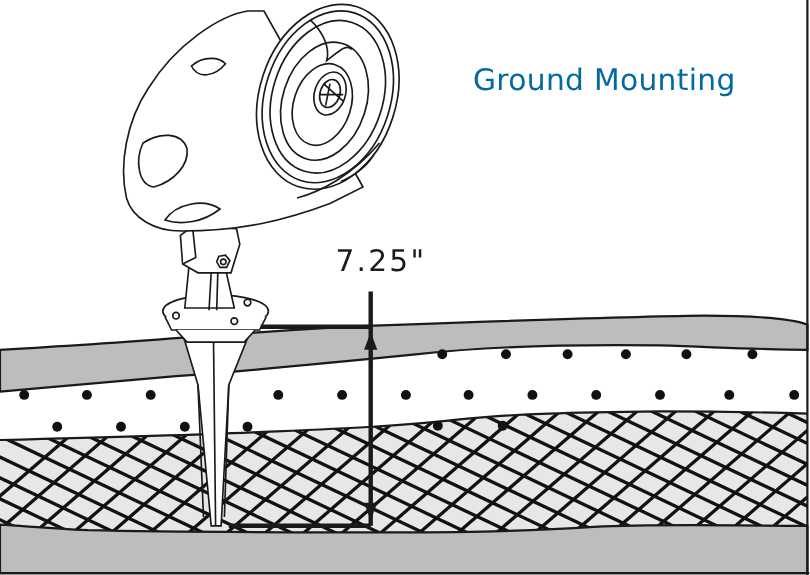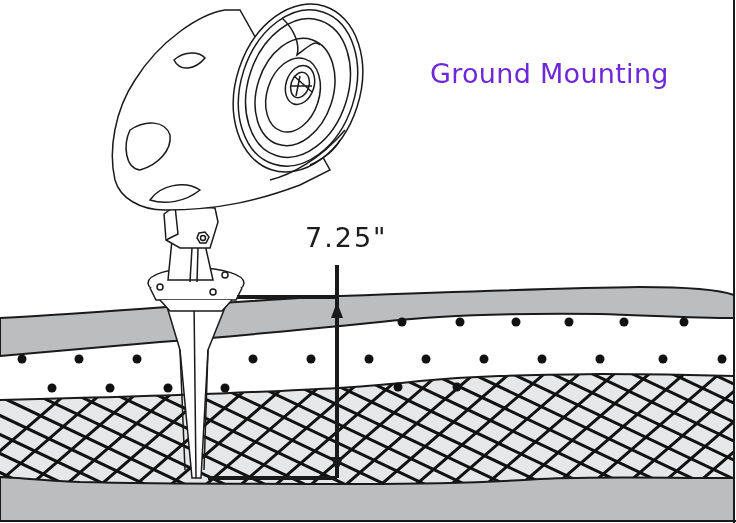--- a/index.html
+++ b/index.html
@@ -1,18 +1,18 @@
 <!DOCTYPE html>
 <html><head>
   <meta charset="utf-8">
   <style>
     html, body { margin: 0; padding: 0; background: #ffffff; }
     body { width: 736px; height: 523px; overflow: hidden; position: relative; font-family: "DejaVu Sans", sans-serif; }
     #stage { position: absolute; left: 0; top: 0; width: 736px; height: 523px; }
-    .title { position: absolute; left: 430px; top: 58px; font-family: "DejaVu Sans", sans-serif; font-size: 27px; letter-spacing: 0.3px; color: #6d28d9; white-space: nowrap; }
+    .title { position: absolute; left: 430px; top: 58px; font-family: "DejaVu Sans", sans-serif; font-size: 27px; letter-spacing: 0.3px; color: #0369a1; white-space: nowrap; }
     .dim-label { position: absolute; left: 305px; top: 222px; font-family: "DejaVu Sans", sans-serif; font-size: 27px; letter-spacing: 2px; color: #1c1c1c; white-space: nowrap; }
   </style>
 </head>
 <body>
 
 <div id="stage">
   <svg width="736" height="523" viewBox="0 0 736 523" xmlns="http://www.w3.org/2000/svg">
     <defs>
       <clipPath id="hatchClip">
         <path d="M0,400 C80,398 160,396 230,393 C300,390 360,388 420,381 C470,376 520,375 600,374 C660,374 700,375 734,376 L734,478 C660,478 600,476 540,479 C480,483 420,484 360,484 C260,484 160,484 80,482 C40,480 20,478 0,477 Z"></path>

